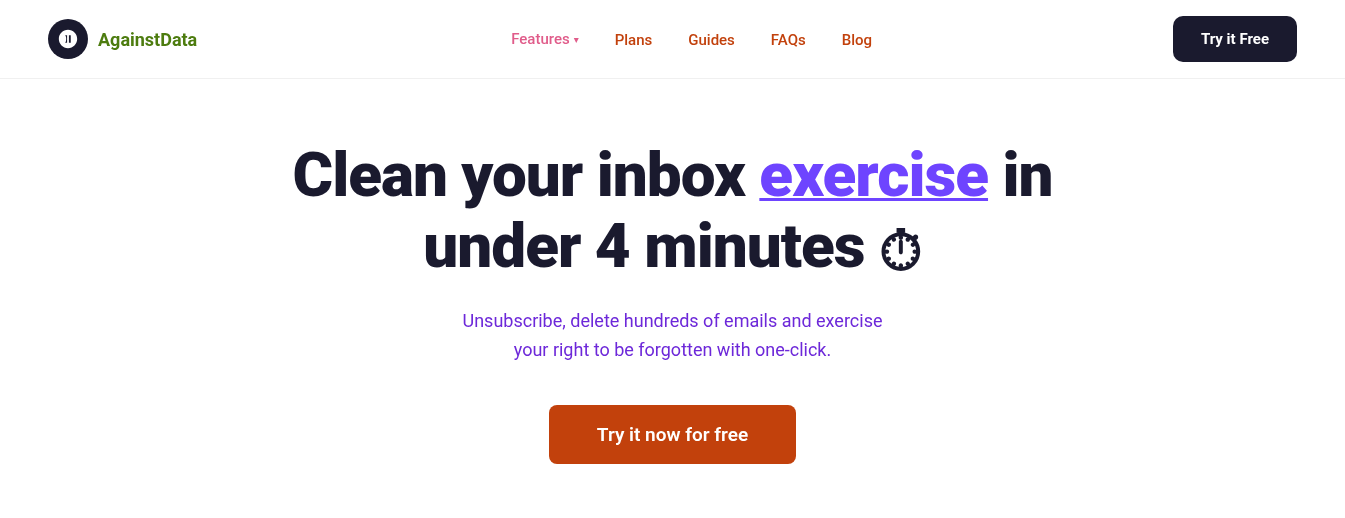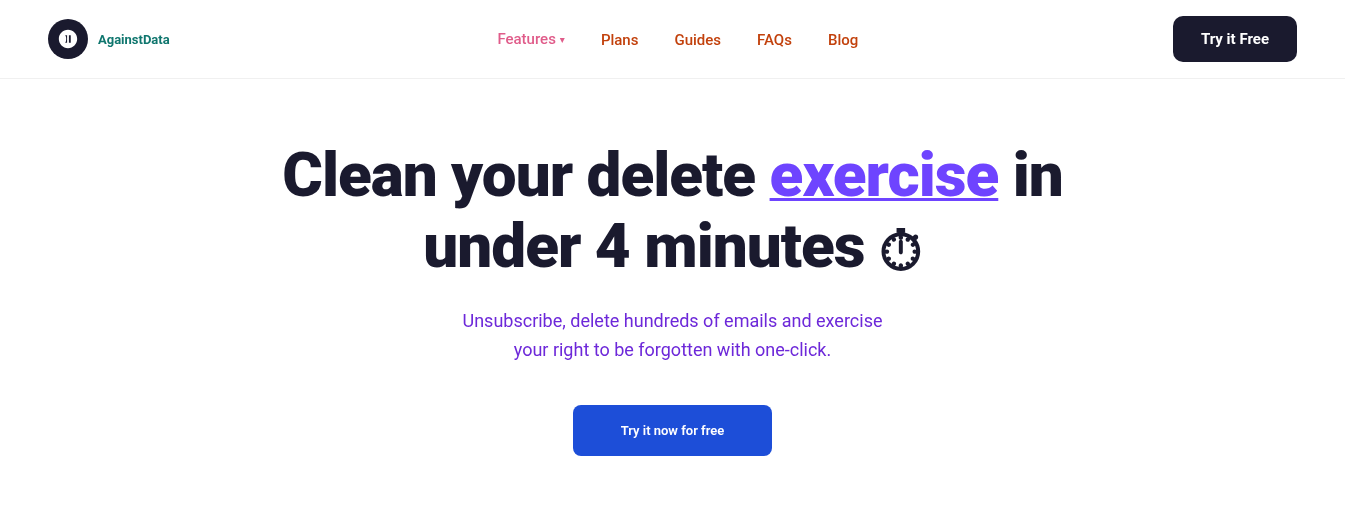--- a/index.html
+++ b/index.html
@@ -45,23 +45,23 @@
       flex-shrink: 0;
     }
 
     .logo-icon svg {
       width: 22px;
       height: 22px;
       fill: #ffffff;
     }
 
     .logo-text {
-      font-size: 13px;
+      font-size: 18px;
       font-weight: 700;
-      color: #0f766e;
+      color: #4d7c0f;
     }
 
     .nav-links {
       display: flex;
       align-items: center;
       gap: 36px;
       list-style: none;
     }
 
     .nav-links a {
@@ -133,25 +133,25 @@
 
     .hero-subtitle {
       font-size: 18px;
       color: #6d28d9;
       line-height: 1.6;
       max-width: 480px;
       margin-bottom: 40px;
     }
 
     .hero-cta {
-      background: #1d4ed8;
+      background: #c2410c;
       color: #ffffff;
       padding: 18px 48px;
       border-radius: 8px;
-      font-size: 13px;
+      font-size: 19px;
       font-weight: 600;
       text-decoration: none;
       cursor: pointer;
       border: none;
       display: inline-block;
     }
   </style>
 </head>
 <body>
 
@@ -185,21 +185,21 @@
     <li>
       <a href="#">Blog</a>
     </li>
   </ul>
 
   <a href="#" class="nav-cta">Try it Free</a>
 </nav>
 
 <section class="hero">
   <h1 class="hero-headline">
-    <span>Clean your delete </span><span class="forever">exercise</span><span> in</span>
+    <span>Clean your inbox </span><span class="forever">exercise</span><span> in</span>
     <br>
     <span>under 4 minutes </span><span class="stopwatch">⏱</span>
   </h1>
 
   <p class="hero-subtitle">
     <span>Unsubscribe, delete hundreds of emails and exercise</span><br>
     <span>your right to be forgotten with one-click.</span>
   </p>
 
   <a href="#" class="hero-cta">Try it now for free</a>

